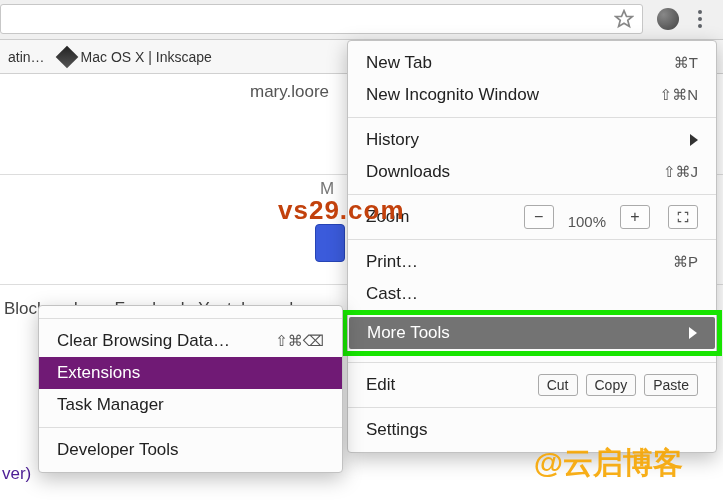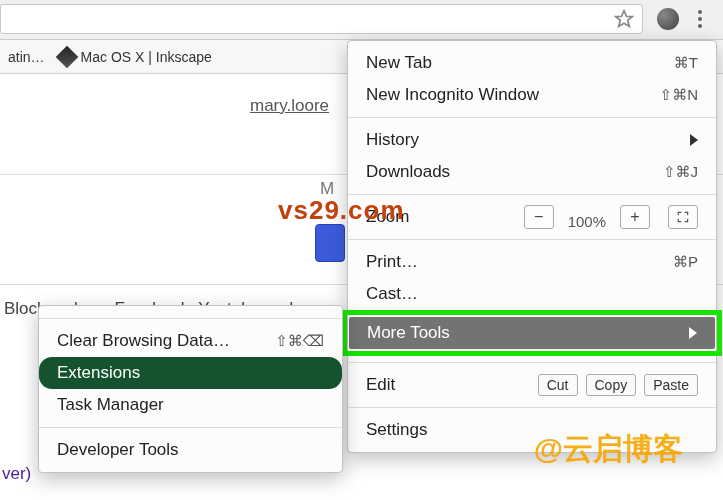--- a/index.html
+++ b/index.html
@@ -38,21 +38,21 @@
   }
   .bk-item { display: flex; align-items: center; gap: 6px; cursor: pointer; }
   .bk-icon { width: 16px; height: 16px; background: #333; }
   .bk-ink { background: linear-gradient(135deg,#222,#555); transform: rotate(45deg); }
 
   
   .page {
     position: absolute; top: 74px; left: 0; right: 0; bottom: 0;
     background: #fff; color: #555; font-size: 17px;
   }
-  .page .email { position: absolute; top: 22px; left: 250px; text-decoration: underline; }
+  .page .email { position: absolute; top: 8px; left: 250px; }
   .page .hr1 { position: absolute; top: 100px; left: 0; right: 0; border-top: 1px solid #ddd; }
   .page .m1 { position: absolute; top: 105px; left: 320px; color: #777; }
   .page .blue-btn { position: absolute; top: 150px; left: 315px; width: 30px; height: 38px; background:#3b5bdb; border:1px solid #2644b5; border-radius:4px; }
   .page .hr2 { position: absolute; top: 210px; left: 0; right: 0; border-top: 1px solid #ddd; }
   .page .blurb { position: absolute; top: 225px; left: 4px; font-size: 17px; color: #444; }
   .page .ver { position: absolute; top: 390px; left: 2px; color:#4c1d95; }
 
   
   .chrome-menu {
     position: absolute; top: 40px; right: 6px; width: 370px;
@@ -88,26 +88,26 @@
   }
 
   
   .submenu {
     position: absolute; top: 305px; left: 38px; width: 305px;
     background: #fcfcfc; border: 1px solid #c2c2c2; border-radius: 4px;
     box-shadow: 0 6px 20px rgba(0,0,0,.25);
     padding: 6px 0;
     font-size: 17px; color: #222;
   }
-  .submenu .mi.sel { background:#14532d; color:#fff;border-radius:13px; }
+  .submenu .mi.sel { background:#701a75; color:#fff; }
   .submenu .mi.sel .rhs { color:#fff; }
 
   
   .wm1 { position:absolute; top: 195px; left: 278px; font-size:26px; font-weight:600; color:#c2410c; letter-spacing:1px; }
-  .wm2 { position:absolute; bottom: 30px; right: 40px; font-size:30px; font-weight:700; color:#f7a600; opacity:.9; }
+  .wm2 { position:absolute; bottom: 16px; right: 40px; font-size:30px; font-weight:700; color:#f7a600; opacity:.9; }
 </style>
 </head>
 <body>
 
 <div class="toolbar">
   <div class="omnibox">
     <svg class="star-icon" viewBox="0 0 24 24" fill="none" stroke="#888" stroke-width="2">
         <polygon points="12 2 15 9 22 9 16.5 13.5 18.5 21 12 17 5.5 21 7.5 13.5 2 9 9 9"></polygon>
       </svg>
   </div>

